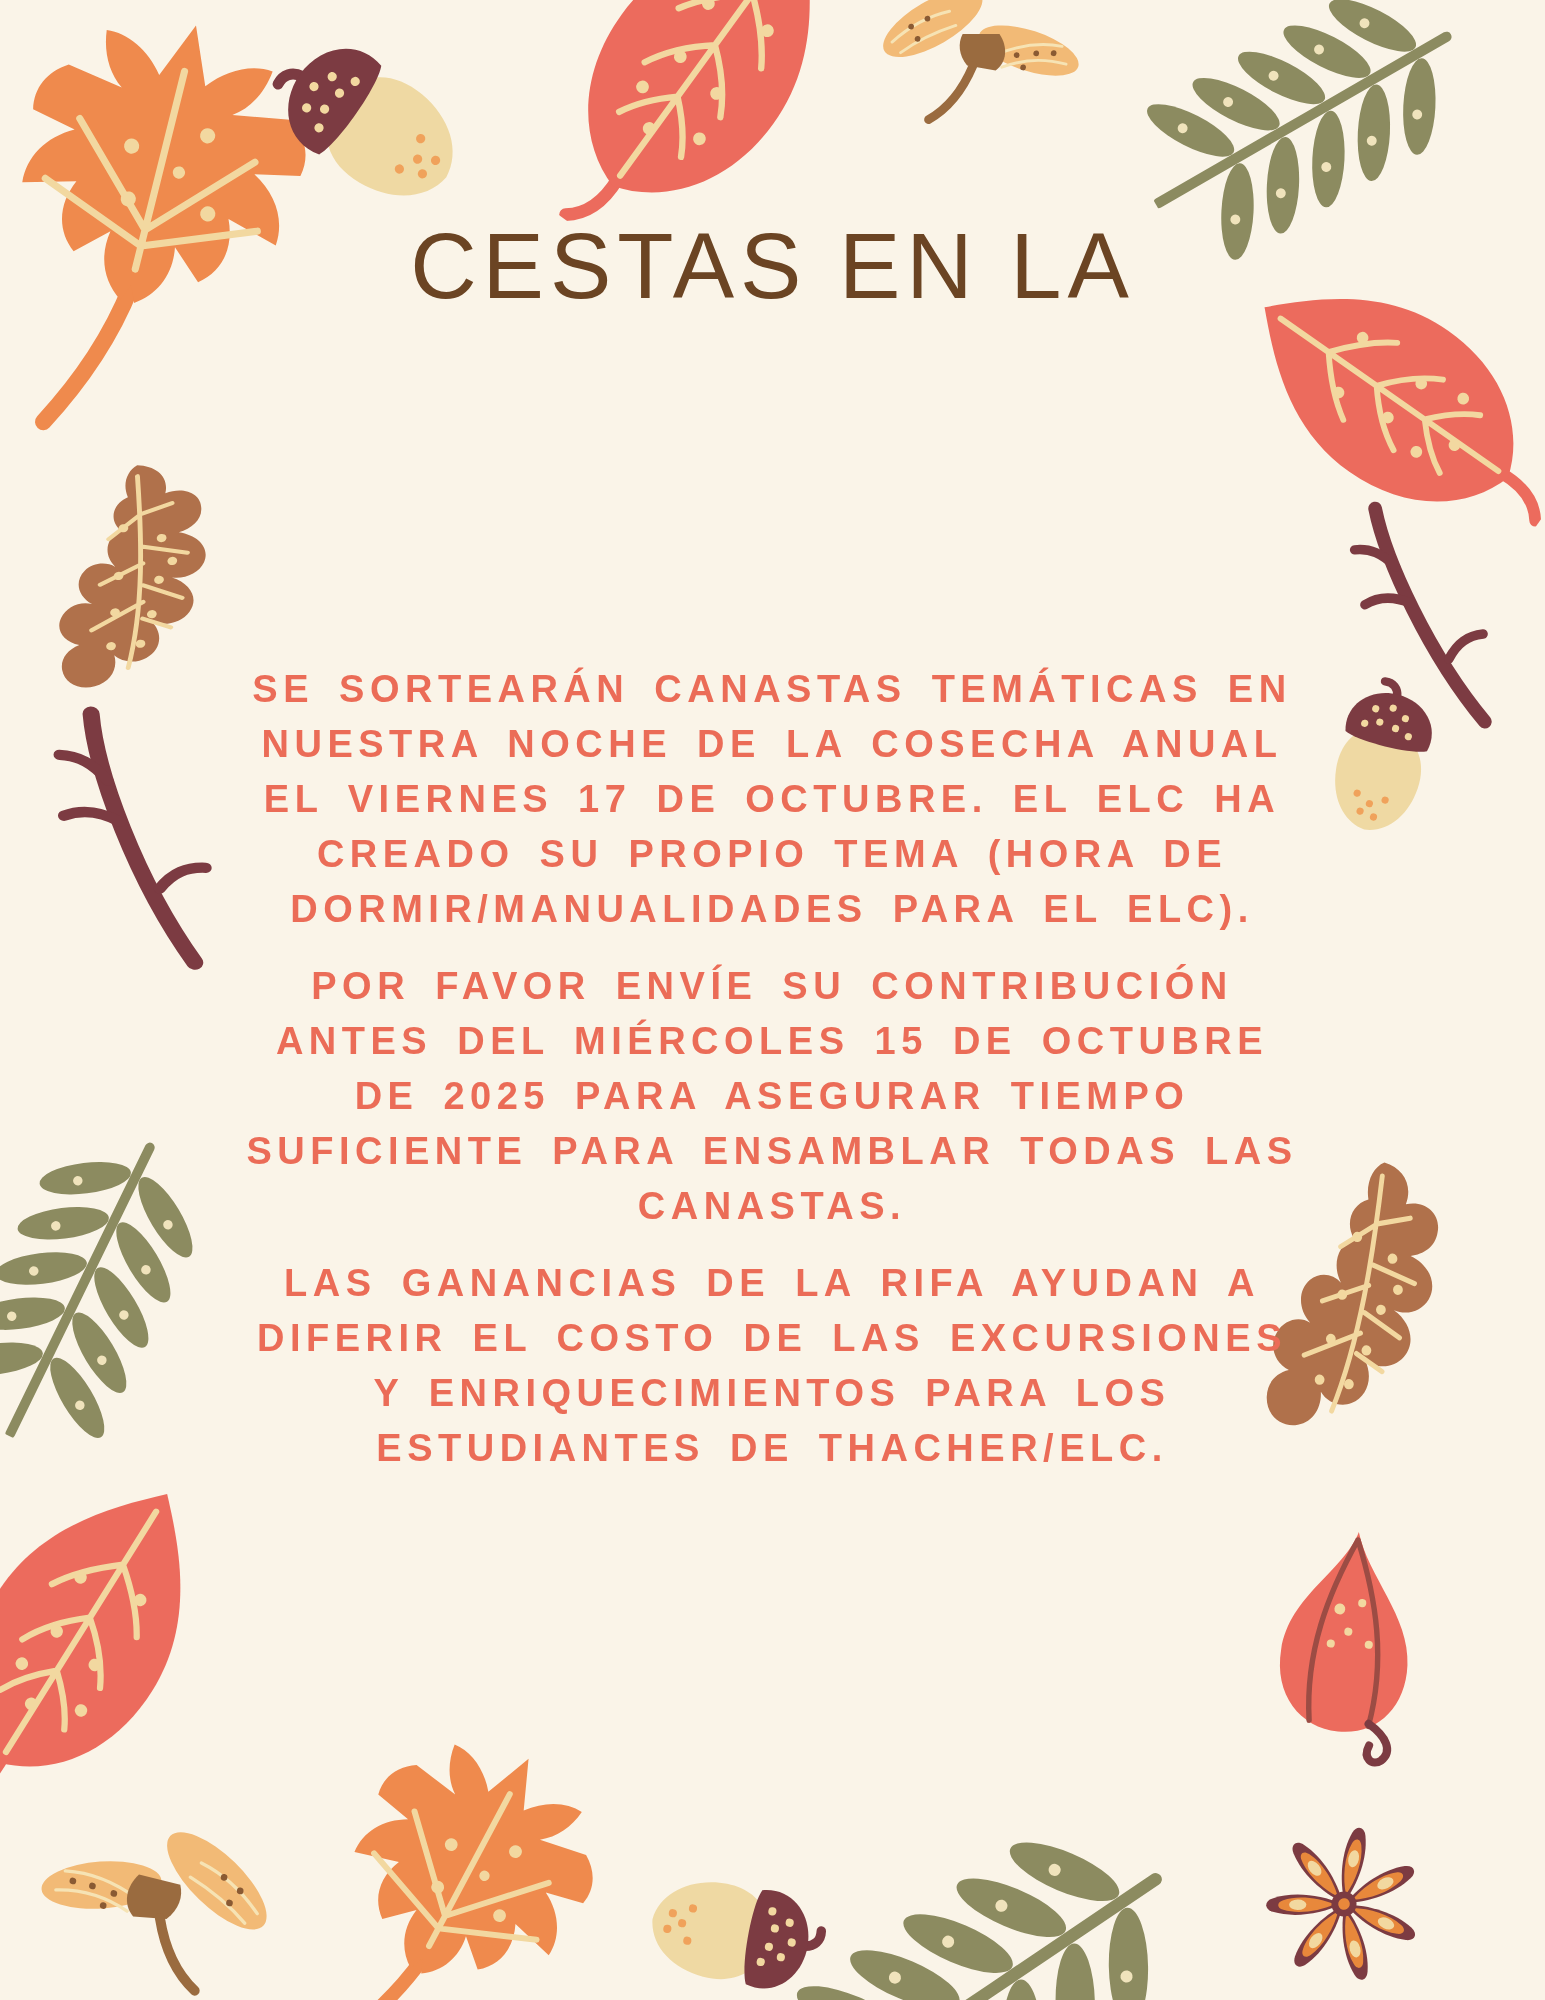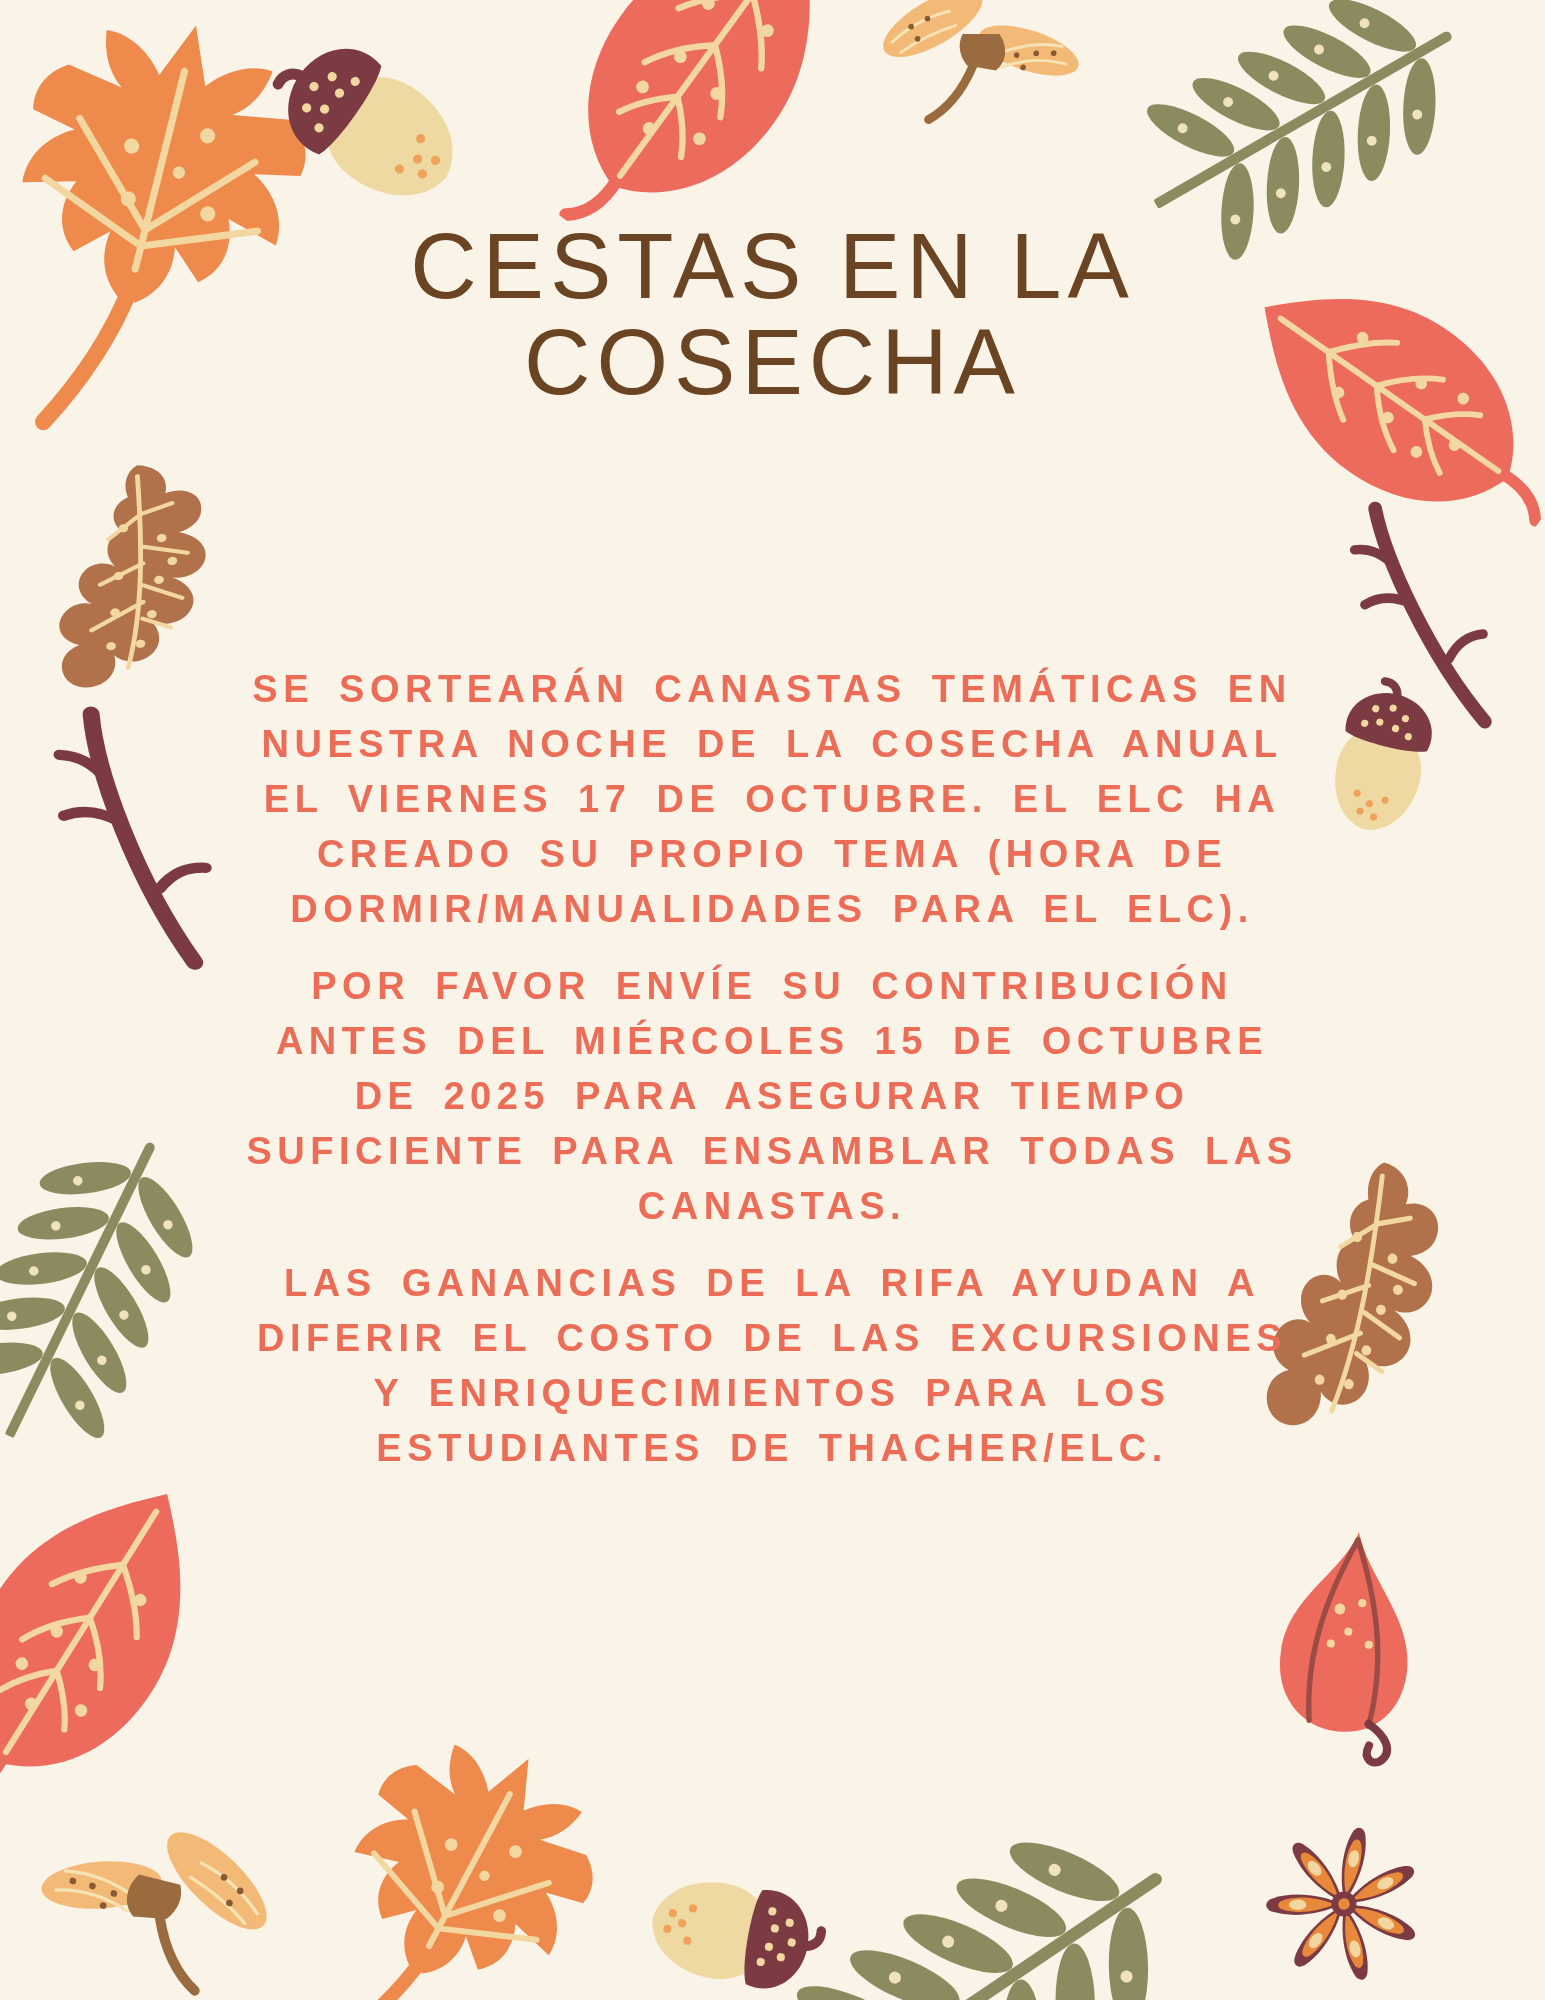--- a/index.html
+++ b/index.html
@@ -222,21 +222,20 @@
     </svg>
   <svg class="deco" viewBox="0 0 210 270" preserveAspectRatio="none" style="left:8px;top:710px;width:225px;height:252px;transform:rotate(8deg)">
       <use href="#g-twig"></use>
     </svg>
   <svg class="deco" viewBox="0 0 150 210" preserveAspectRatio="none" style="left:38px;top:455px;width:245px;height:285px;transform:rotate(-10deg)">
       <use href="#g-oak"></use>
     </svg>
 
   <h1 class="title">
     <span>CESTAS EN LA</span>
-    <span>COSECHA</span>
   </h1>
 
   <div class="body-copy">
     <p>SE SORTEARÁN CANASTAS TEMÁTICAS EN NUESTRA NOCHE DE LA COSECHA ANUAL EL VIERNES 17 DE OCTUBRE. EL ELC HA CREADO SU PROPIO TEMA (HORA DE DORMIR/MANUALIDADES PARA EL ELC).</p>
     <p>POR FAVOR ENVÍE SU CONTRIBUCIÓN ANTES DEL MIÉRCOLES 15 DE OCTUBRE DE 2025 PARA ASEGURAR TIEMPO SUFICIENTE PARA ENSAMBLAR TODAS LAS CANASTAS.</p>
     <p>LAS GANANCIAS DE LA RIFA AYUDAN A DIFERIR EL COSTO DE LAS EXCURSIONES Y ENRIQUECIMIENTOS PARA LOS ESTUDIANTES DE THACHER/ELC.</p>
   </div>
 
 </div>
 

